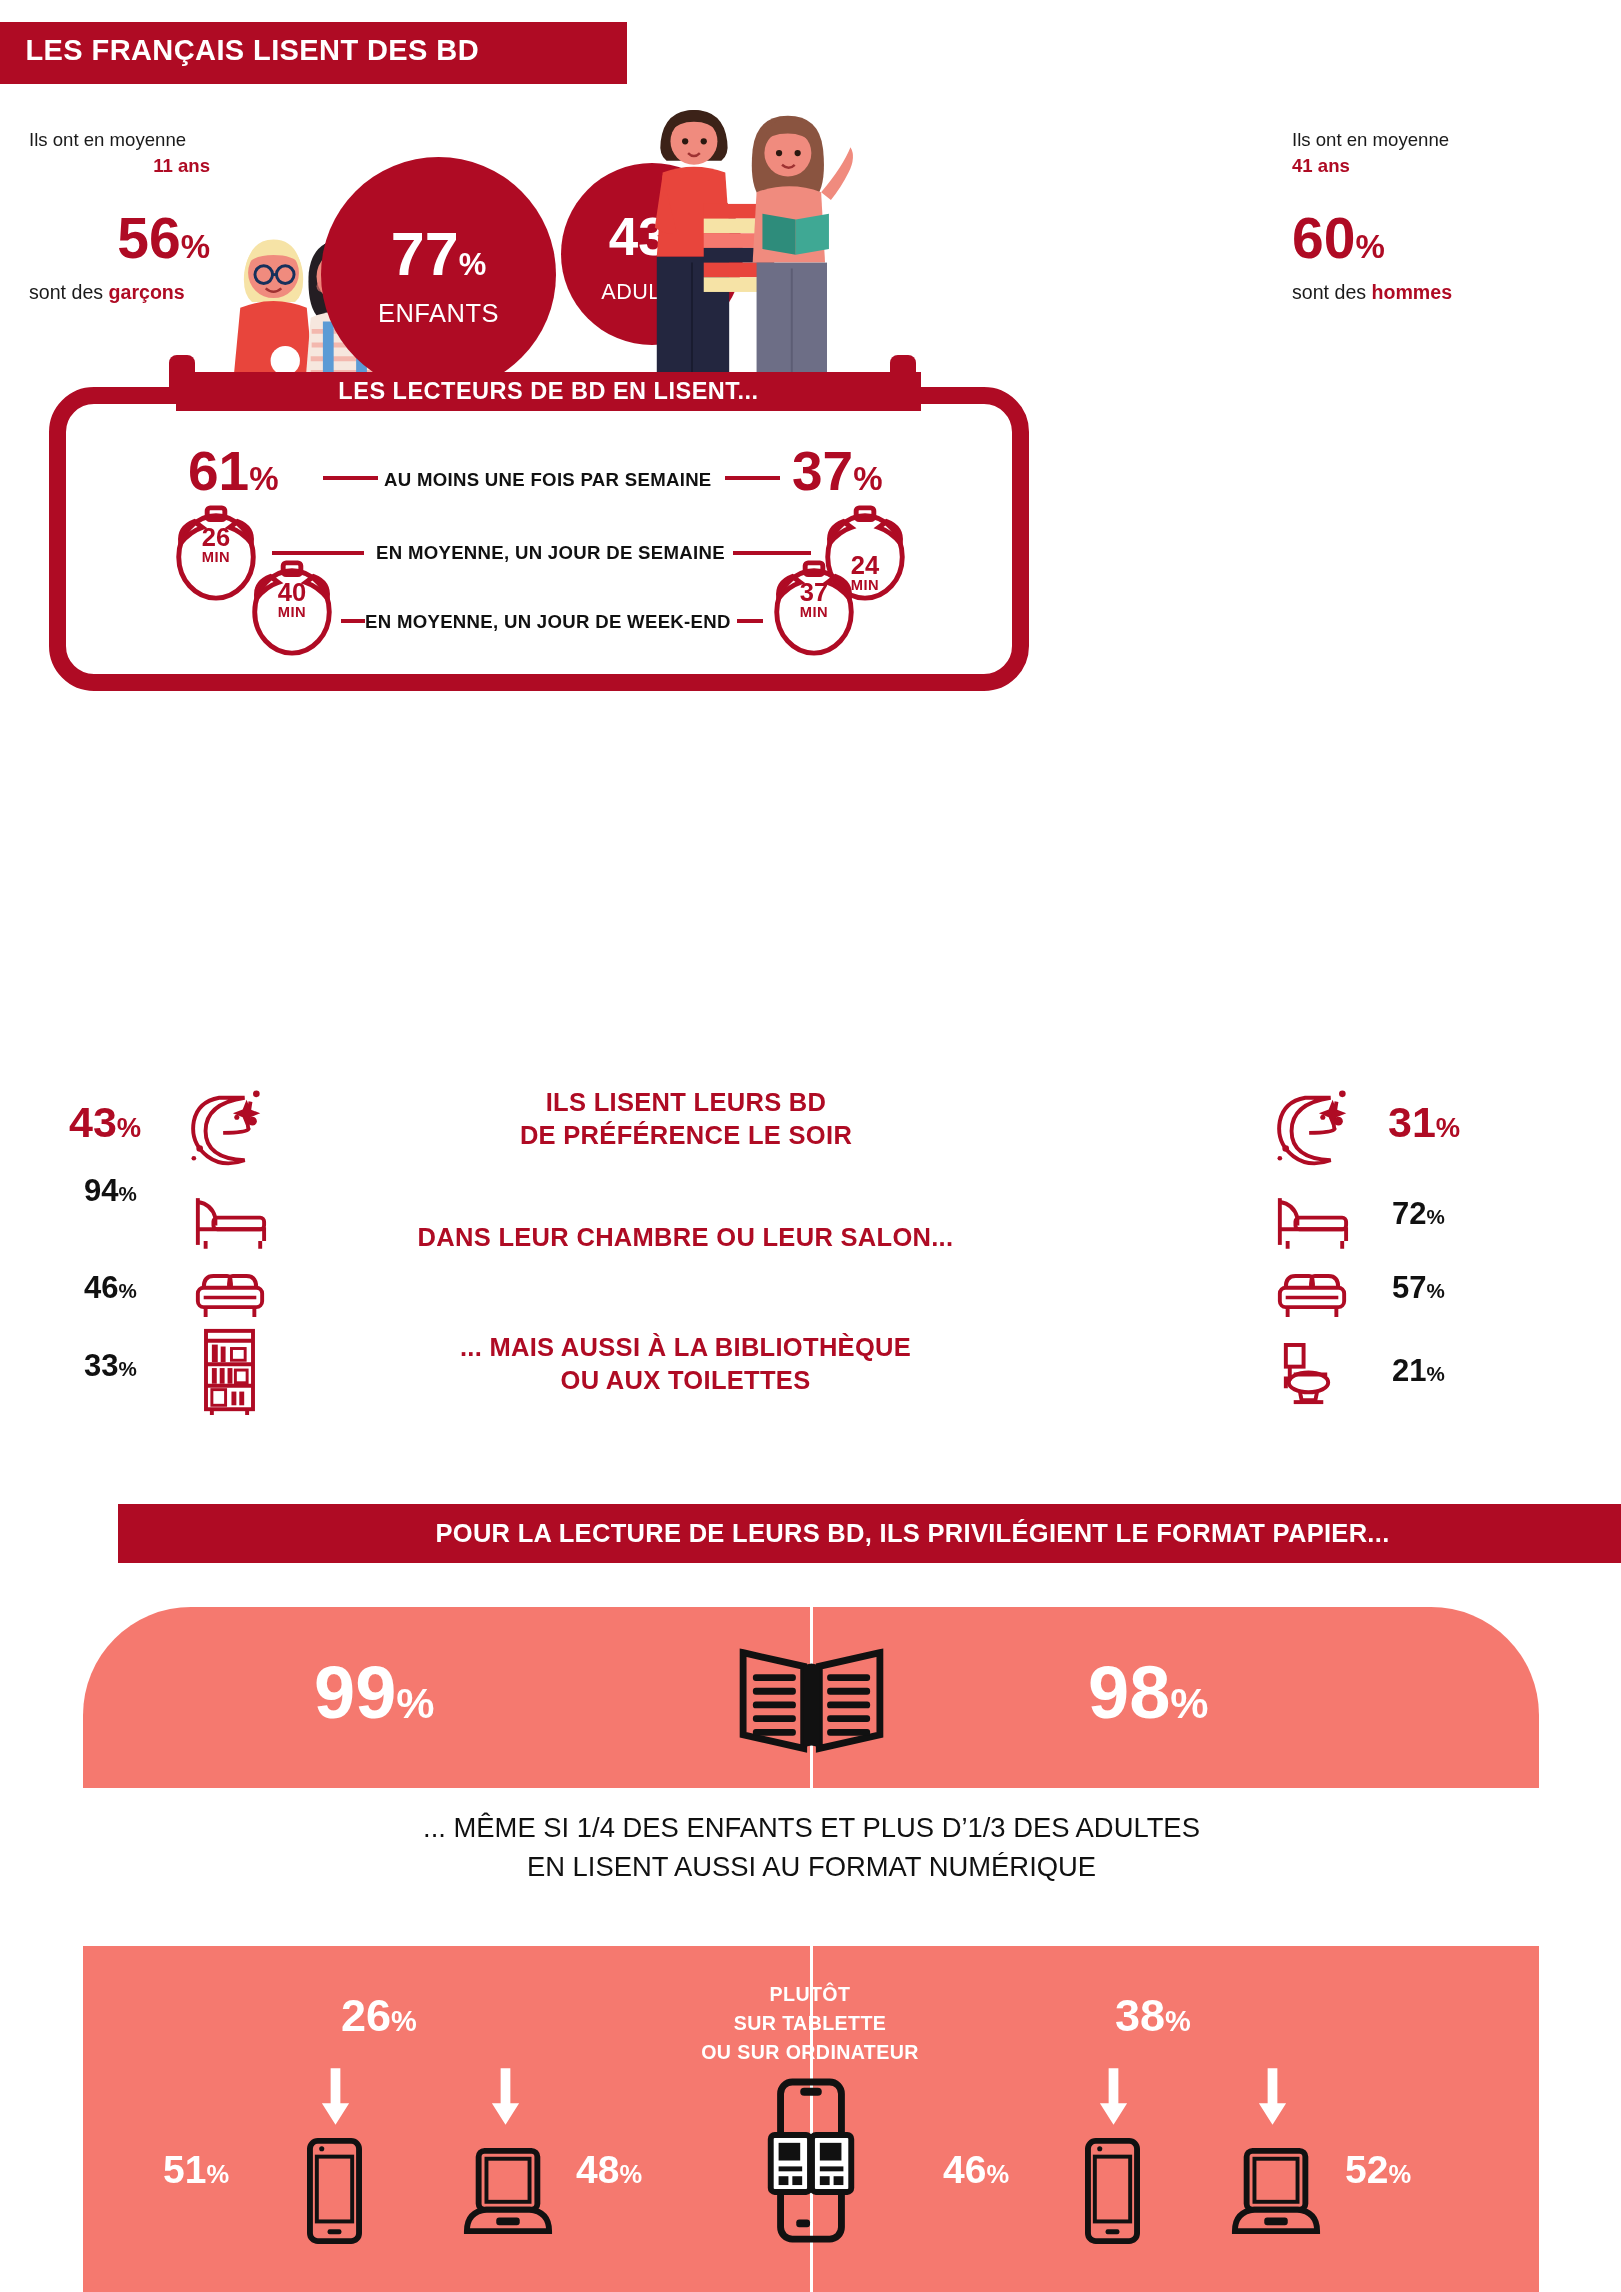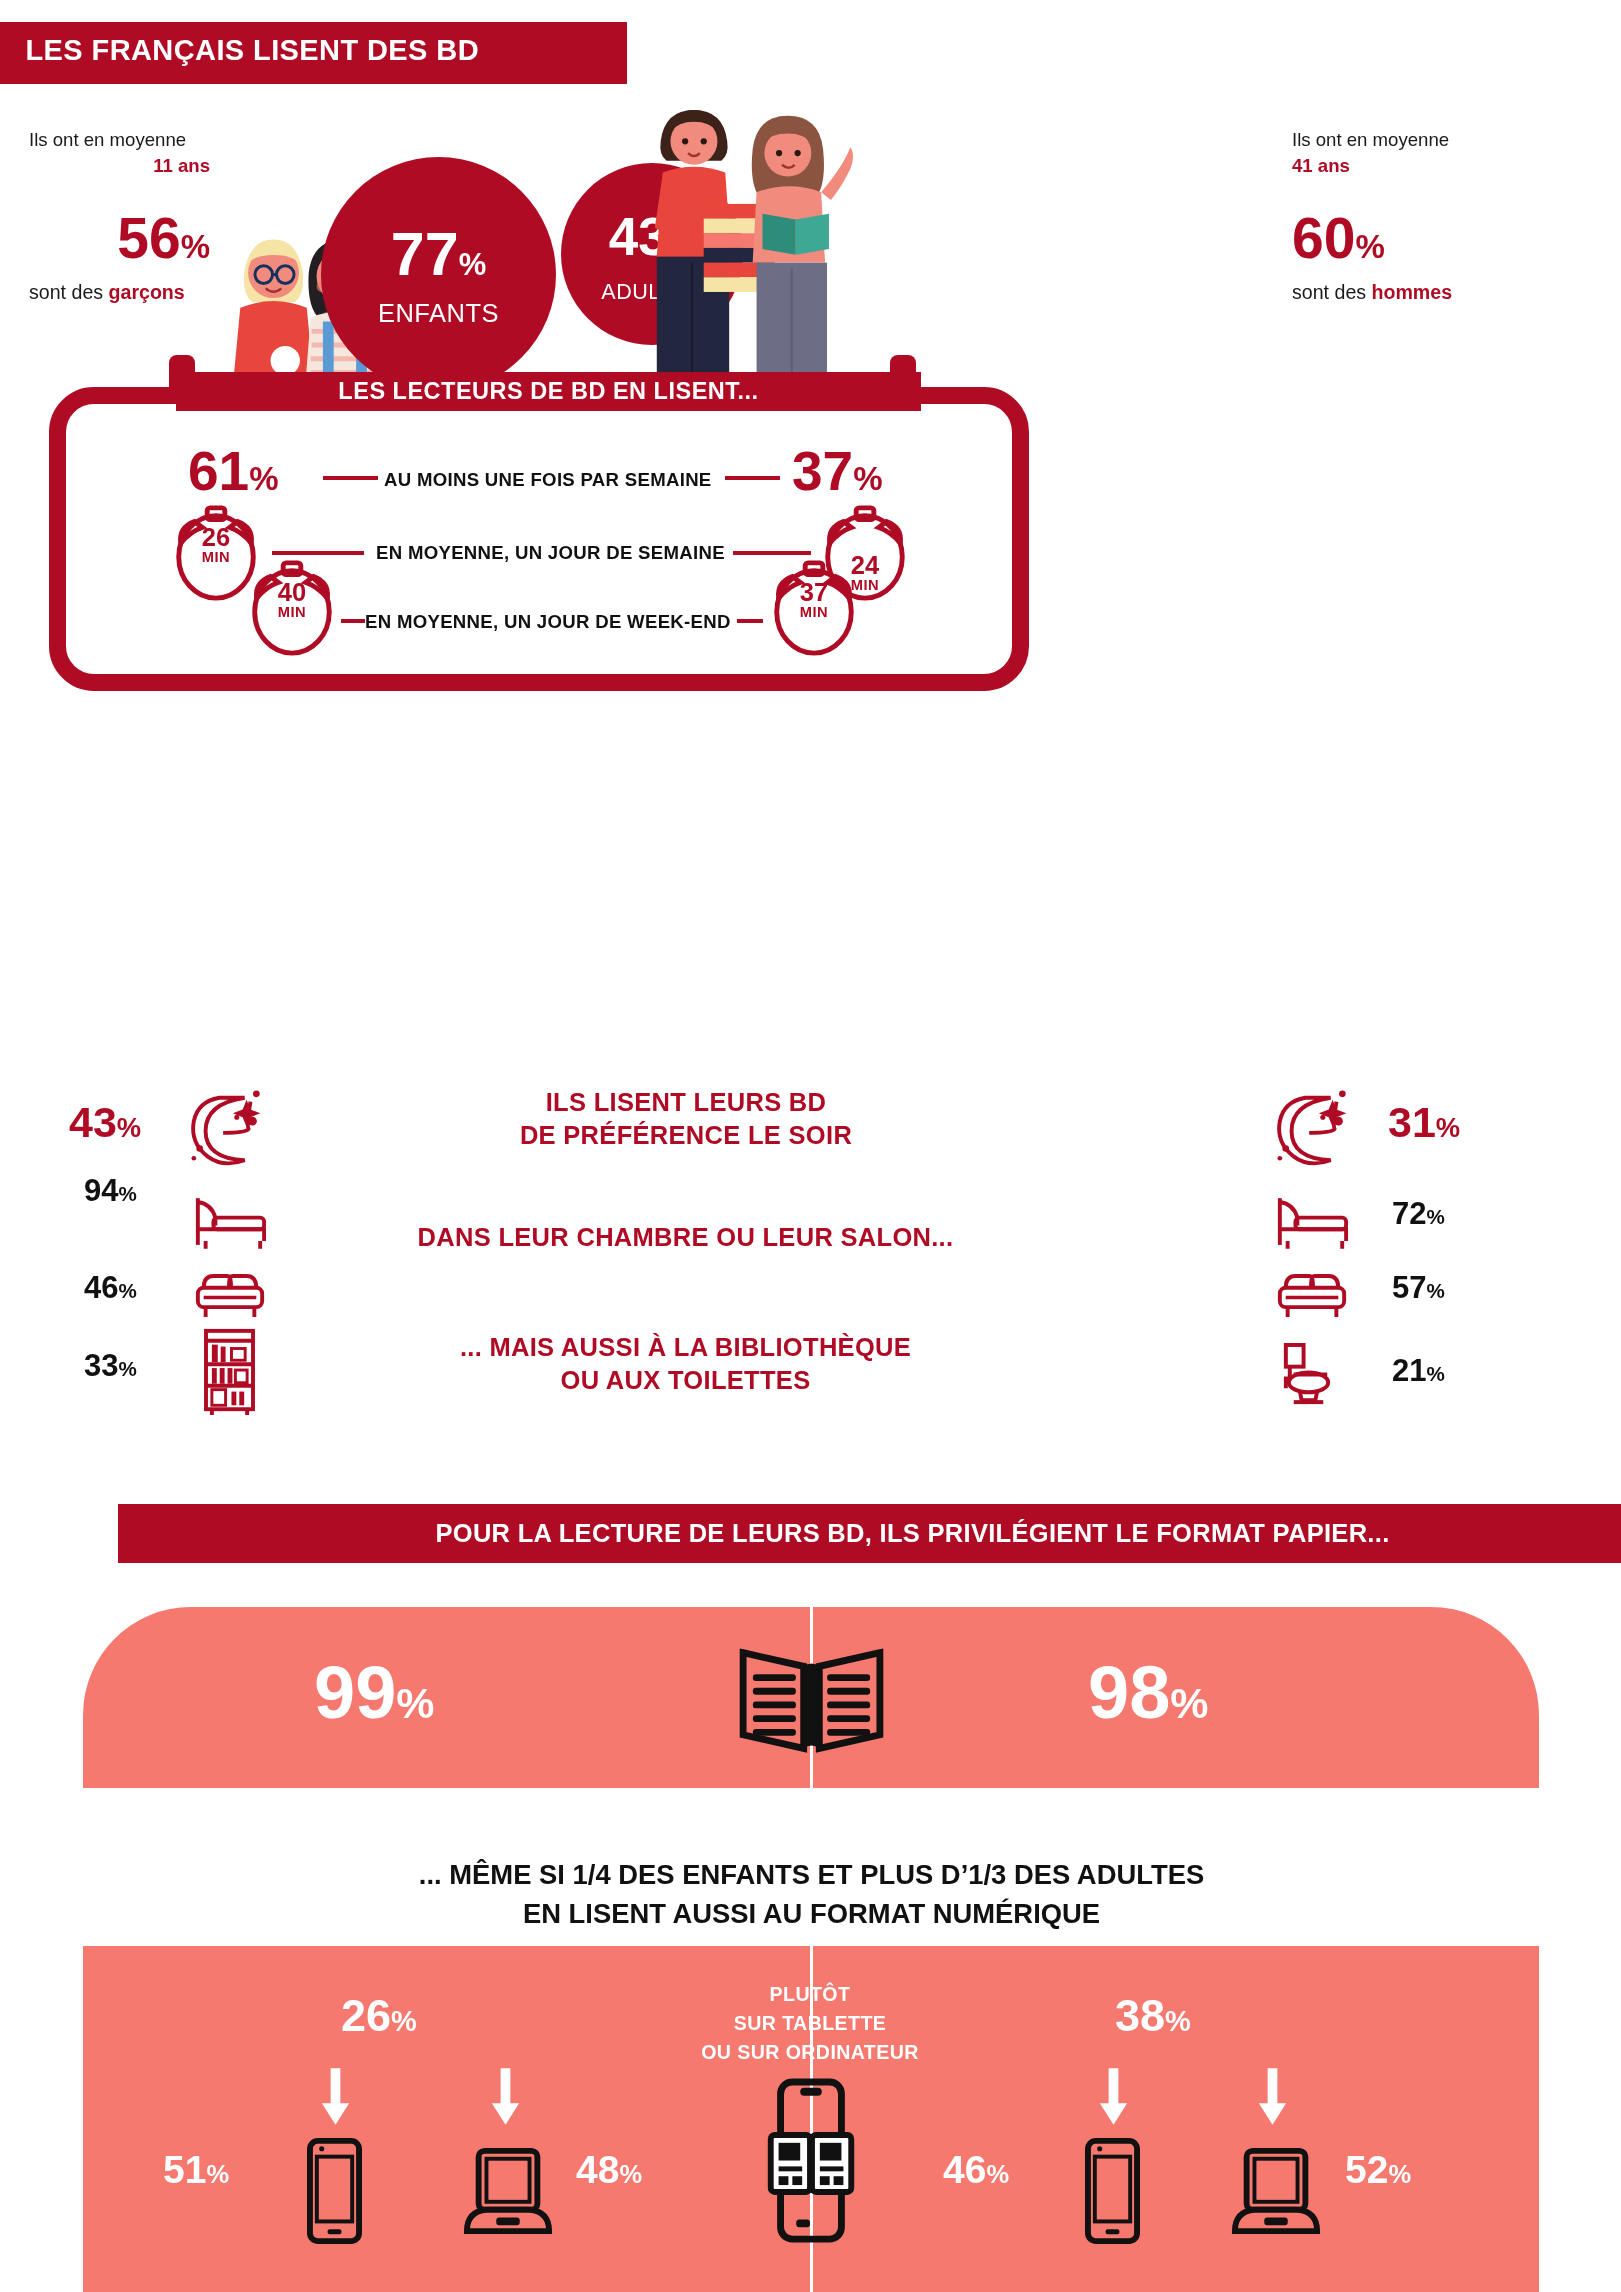--- a/index.html
+++ b/index.html
@@ -77,21 +77,21 @@
     display:flex; align-items:center; justify-content:center; letter-spacing:0.3px;
   }
   #paper-panel {
     left: 83px; top: 1607px; width: 1456px; height: 181px;
     background:#F5796F; border-radius: 108px 108px 0 0;
   }
   .big-white { font-size: 74px; font-weight: bold; color:#fff; line-height:74px; }
   .big-white .pc { font-size: 43px; }
   #numeric-text {
     left: 118px; top: 1808px; width: 1387px;
-    text-align:center; font-weight:bold; font-size: 27.4px; color:#111; line-height: 39px; margin-top: 47px;
+    text-align:center; font-weight:normal; font-size: 27.4px; color:#111; line-height: 39px;
   }
   #device-panel {
     left: 83px; top: 1946px; width: 1456px; height: 347px; background:#F5796F;
   }
   .dev-pct-top { font-size: 45px; font-weight: bold; color:#fff; }
   .dev-pct-top .pc { font-size: 29px; }
   .dev-pct-side { font-size: 39px; font-weight: bold; color:#fff; }
   .dev-pct-side .pc { font-size: 25.5px; }
   #plutot {
     text-align:center; color:#fff; font-weight:bold; font-size: 19.6px; line-height: 29px; letter-spacing:0.4px;

